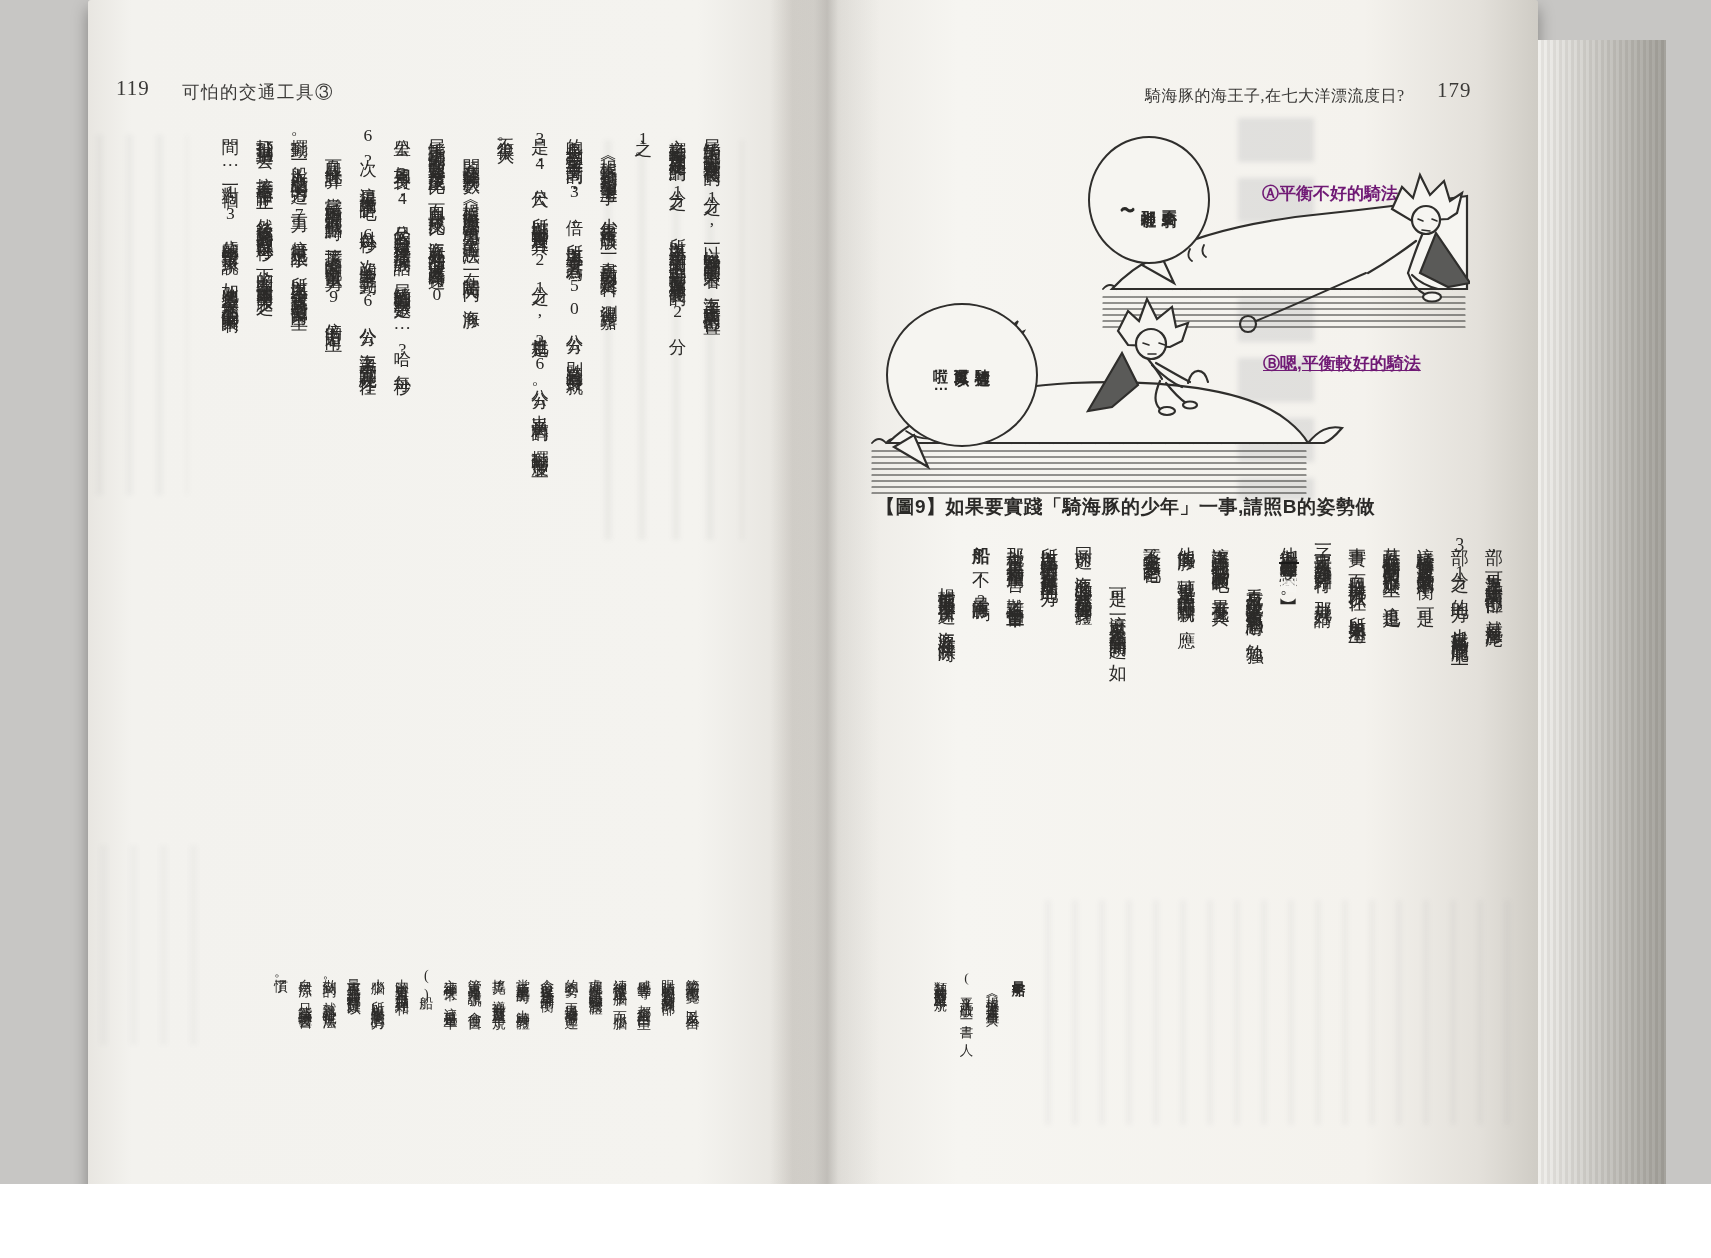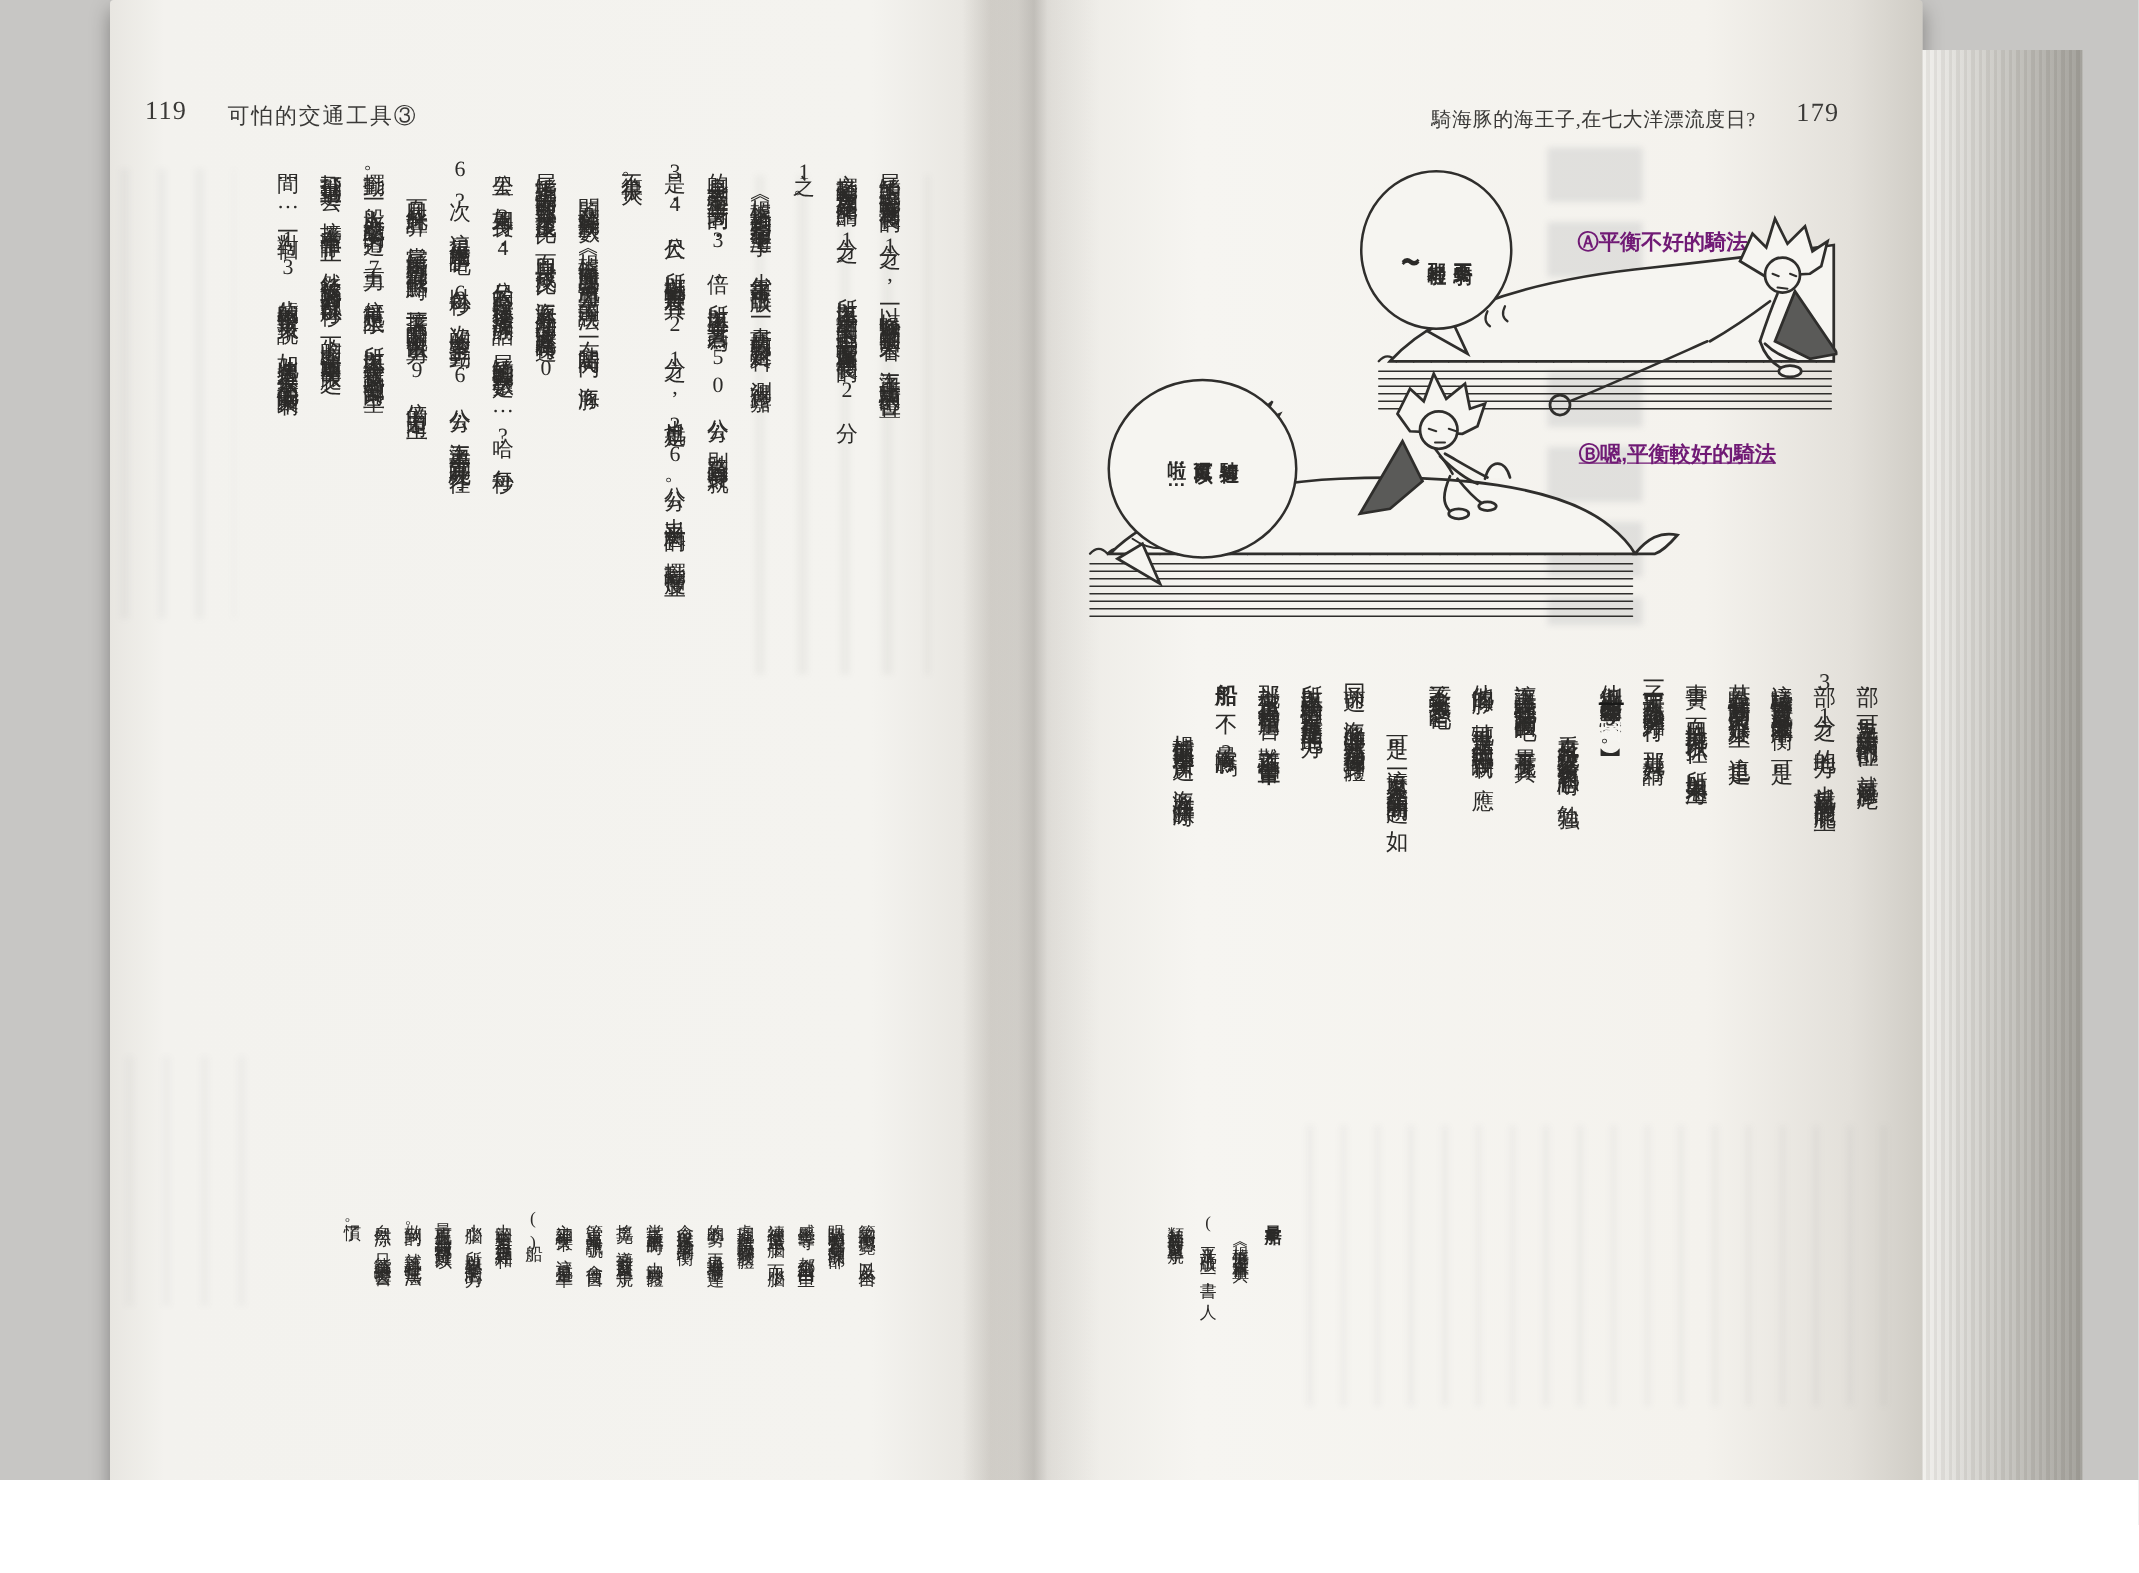--- a/index.html
+++ b/index.html
@@ -153,20 +153,21 @@
   <div class="bubble bubble-b">
     <div class="btxt">
       <div class="col">騎這裡</div>
       <div class="col">還算可以</div>
       <div class="col">啦……</div>
     </div>
   </div>
 
   <div class="figlabel label-a">Ⓐ平衡不好的騎法</div>
   <div class="figlabel label-b">Ⓑ嗯,平衡較好的騎法</div>
+  <div class="caption">【圖9】如果要實踐「騎海豚的少年」一事,請照B的姿勢做</div>
 
   <div class="vtext right-main txt-layer">
     <div class="col">部,可見海王子所騎乘的部位,就是海豚尾</div>
     <div class="col">部3分之1的地方,也就是海豚的屁屁上。</div>
     <div class="col">這樣騎確實會造成海豚身體的不平衡,可是</div>
     <div class="col">若是騎在背鰭的前面又很不好乘坐,這也是</div>
     <div class="col">事實,而且沒地方可以抓住。所以如果海王</div>
     <div class="col">子一定要抓著路嘉的背鰭才行,那就只好請</div>
     <div class="col"><span>他倒過來面朝背後騎乘了【</span><span class="invbox">圖</span><span class="b">9</span><span>】。</span></div>
     <div class="col">　　看來只好跪求路嘉多多包涵忍耐,勉強</div>

